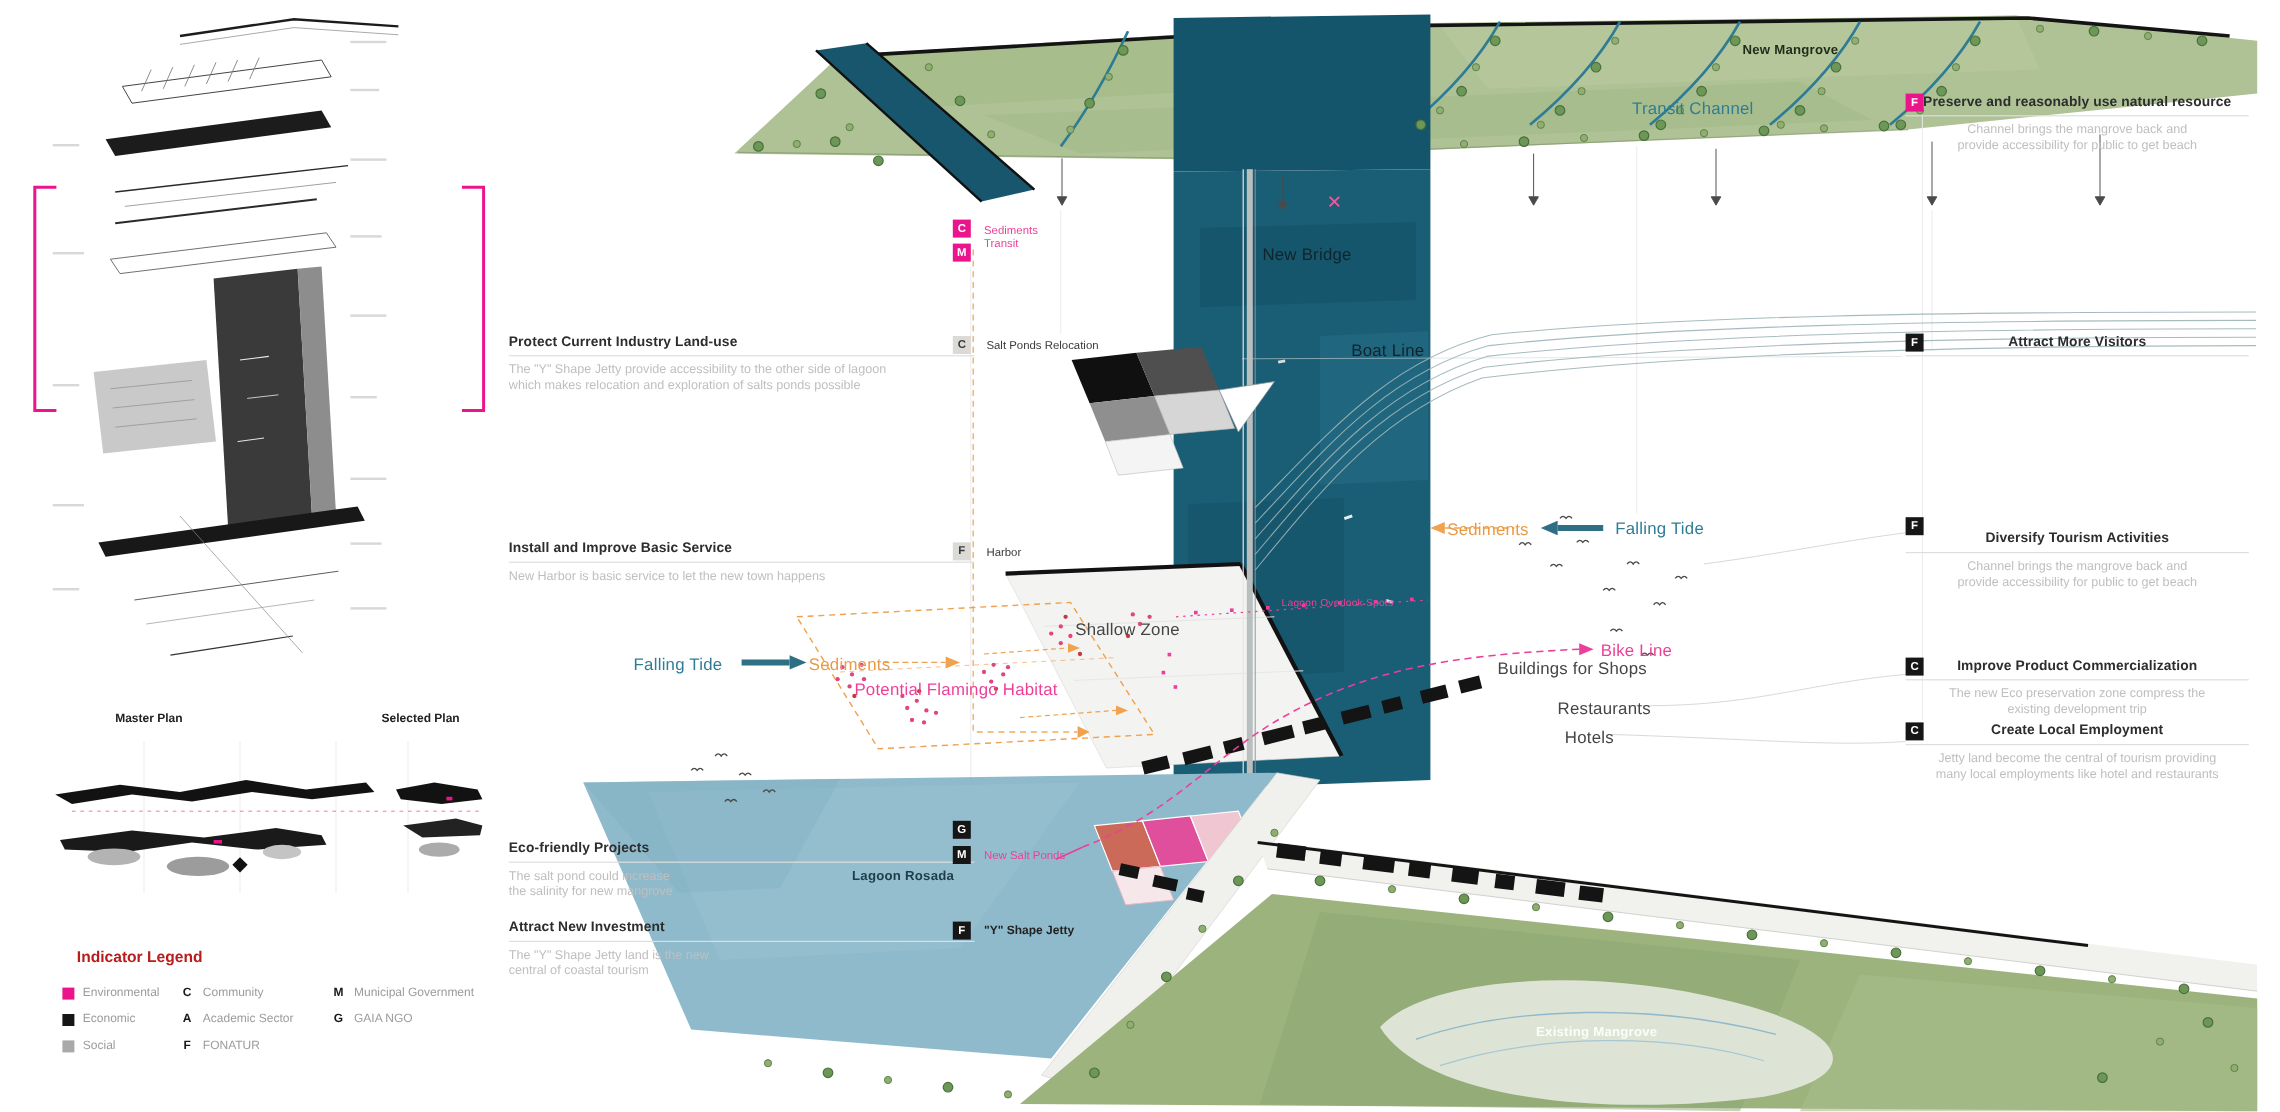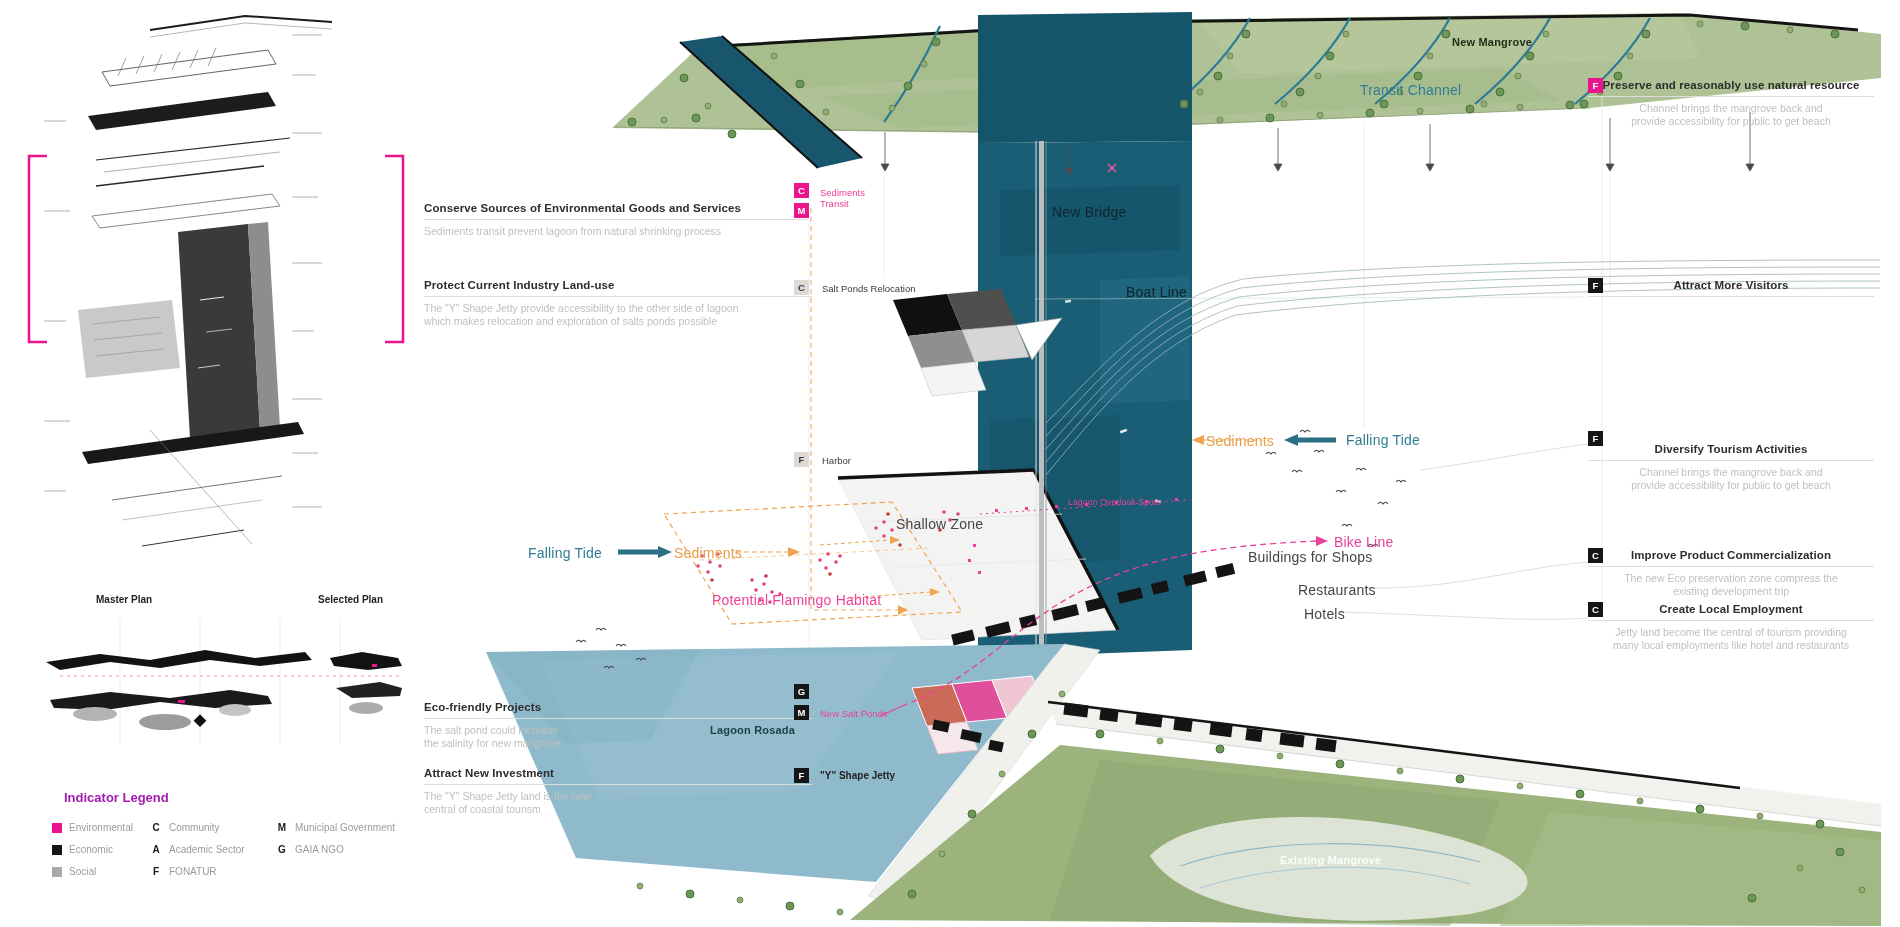--- a/index.html
+++ b/index.html
@@ -23,21 +23,21 @@
          font-size:9.5px;font-weight:bold;color:#fff}
   .badge.pink{background:#ec148c}
   .badge.black{background:#161616}
   .badge.gray{background:#dcdad6;color:#3a3a3a}
   .tag{position:absolute;font-size:9.5px;line-height:11px;white-space:pre-line}
   .tag.pink{color:#ed3f97}
   .tag.dark{color:#3a3a3a}
   .tag.bold{font-weight:bold;color:#222;font-size:10px}
   
   .plan-label{position:absolute;font-size:10px;font-weight:bold;color:#222}
-  .legend-title{position:absolute;font-size:13px;font-weight:bold;color:#a21caf}
+  .legend-title{position:absolute;font-size:13px;font-weight:bold;color:#b91c1c}
   .lgd-row{position:absolute;display:flex;align-items:center;gap:7px;font-size:10px;color:#9b9b9b;white-space:nowrap}
   .lgd-key{font-weight:bold;color:#181818;width:12px;text-align:center}
   .sw{width:10px;height:10px;display:inline-block}
 </style>
 </head>
 <body>
 
 <div class="stage">
 
 <svg class="art" width="1900" height="927" viewBox="0 0 1900 927">
@@ -465,52 +465,52 @@
           <use href="#tr2" x="840" y="912"></use>
     </g>
   </g>
 </svg>
 
 <div class="ml boldt big" style="left:1452px;top:36px;color:#1f2d18">New Mangrove</div>
 <div class="ml tealt" style="left:1360px;top:82px">Transit Channel</div>
 <div class="ml darkt" style="left:1052px;top:204px">New Bridge</div>
 <div class="ml darkt" style="left:1126px;top:284px">Boat Line</div>
 <div class="ml" style="left:896px;top:516px">Shallow Zone</div>
-<div class="ml pinkt" style="left:712px;top:592px">Potential Flamingo Habitat</div>
+<div class="ml pinkt" style="left:712px;top:566px">Potential Flamingo Habitat</div>
 <div class="ml tealt" style="left:528px;top:545px">Falling Tide</div>
 <div class="ml oranget" style="left:674px;top:545px">Sediments</div>
 <div class="ml oranget" style="left:1206px;top:433px">Sediments</div>
 <div class="ml tealt" style="left:1346px;top:432px">Falling Tide</div>
 <div class="ml pinkt" style="left:1068px;top:497px;font-size:8.5px">Lagoon Overlook Spots</div>
 <div class="ml pinkt" style="left:1334px;top:534px">Bike Line</div>
 <div class="ml" style="left:1248px;top:549px">Buildings for Shops</div>
 <div class="ml" style="left:1298px;top:582px">Restaurants</div>
 <div class="ml" style="left:1304px;top:606px">Hotels</div>
 <div class="ml boldt big" style="left:710px;top:724px;color:#1e3d4a">Lagoon Rosada</div>
 <div class="ml boldt big whitet" style="left:1280px;top:854px">Existing Mangrove</div>
 
-<div class="anno anno-l" style="left:424px;top:201px">
-  <div class="t">Conserve Sources of Environmental Goods and Services</div>
-  <div class="r"></div>
-  <div class="d">Sediments transit prevent lagoon from natural shrinking process</div>
-</div>
 <div class="badge pink" style="left:794px;top:183px">C</div>
 <div class="badge pink" style="left:794px;top:203px">M</div>
 <div class="tag pink" style="left:820px;top:187px;width:70px">Sediments
 Transit</div>
 
 <div class="anno anno-l" style="left:424px;top:278px">
   <div class="t">Protect Current Industry Land-use</div>
   <div class="r"></div>
   <div class="d">The "Y" Shape Jetty provide accessibility to the other side of lagoon
 which makes relocation and exploration of salts ponds possible</div>
 </div>
 <div class="badge gray" style="left:794px;top:280px">C</div>
 <div class="tag dark" style="left:822px;top:283px">Salt Ponds Relocation</div>
 
+<div class="anno anno-l" style="left:424px;top:450px">
+  <div class="t">Install and Improve Basic Service</div>
+  <div class="r"></div>
+  <div class="d">New Harbor is basic service to let the new town happens</div>
+</div>
 <div class="badge gray" style="left:794px;top:452px">F</div>
 <div class="tag dark" style="left:822px;top:455px">Harbor</div>
 
 <div class="anno anno-l" style="left:424px;top:700px">
   <div class="t">Eco-friendly Projects</div>
   <div class="r"></div>
   <div class="d" style="max-width:180px">The salt pond could increase
 the salinity for new mangrove</div>
 </div>
 <div class="badge black" style="left:794px;top:684px">G</div>

